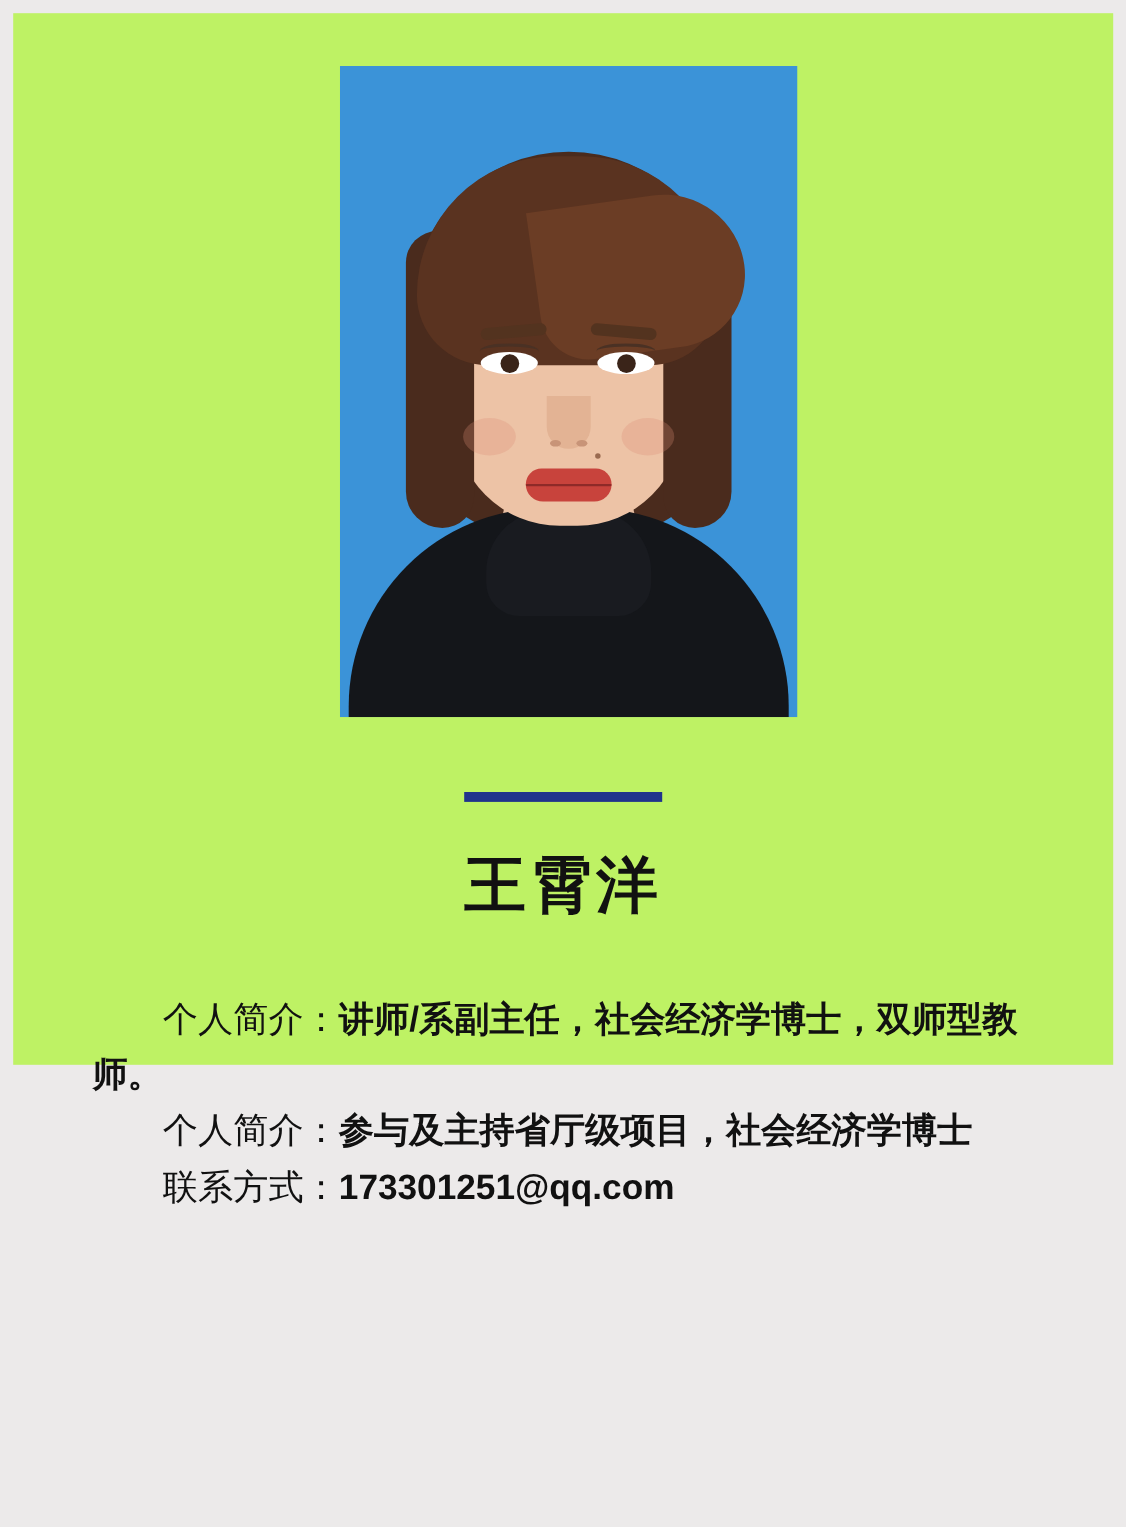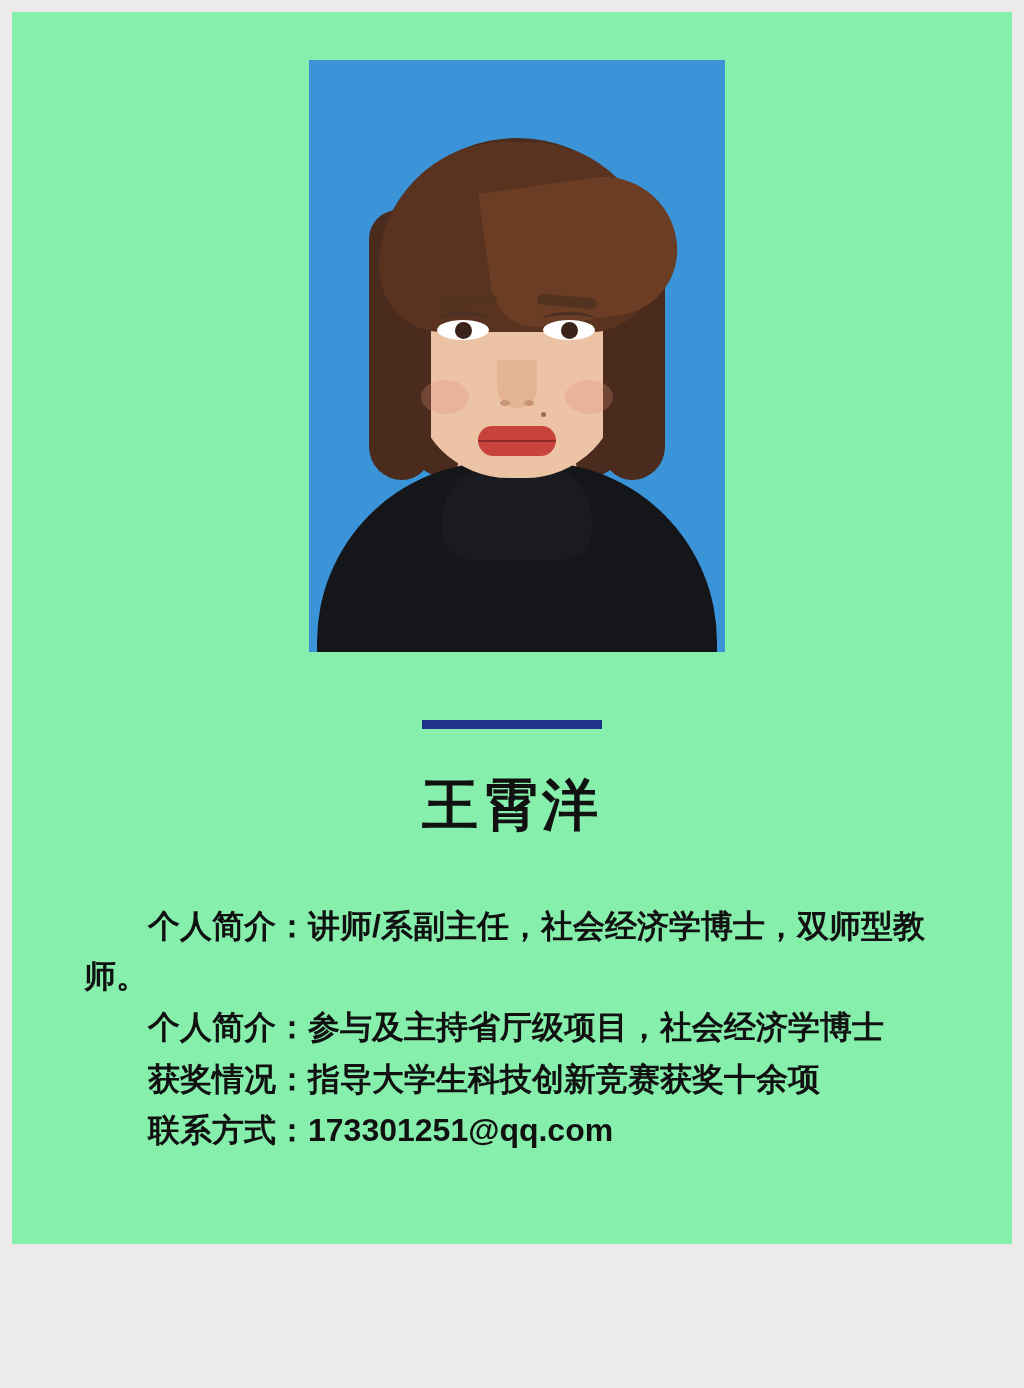--- a/index.html
+++ b/index.html
@@ -11,22 +11,22 @@
     height: 1388px;
     background: #eceaea;
     font-family: "Liberation Sans", sans-serif;
     overflow: hidden;
   }
   .page {
     position: absolute;
     left: 12px;
     top: 12px;
     width: 1000px;
-    height: 1232px;
-    background: #86efac;
+    height: 956px;
+    background: #bef264;
     box-sizing: border-box;
   }
   .photo-wrap {
     position: absolute;
     left: 297px;
     top: 48px;
     width: 416px;
     height: 592px;
     overflow: hidden;
   }
@@ -258,21 +258,21 @@
     top: 890px;
     font-size: 32px;
     line-height: 1.55;
     color: #111111;
     font-weight: bold;
   }
   .body-text p {
     margin: 0 0 2px 0;
     text-indent: 64px;
   }
-  .label { font-weight: bold; }
+  .label { font-weight: normal; }
 </style>
 </head>
 <body>
 
 <div class="page">
 
   <div class="photo-wrap">
     <div class="photo">
       <div class="hair-back"></div>
       <div class="neck"></div>
@@ -307,20 +307,17 @@
   <div class="name">王霄洋</div>
 
   <div class="body-text">
     <p>
       <span class="label">个人简介：</span><span>讲师/系副主任，社会经济学博士，双师型教师。</span>
     </p>
     <p>
       <span class="label">个人简介：</span><span>参与及主持省厅级项目，社会经济学博士</span>
     </p>
     <p>
-      <span class="label">获奖情况：</span><span>指导大学生科技创新竞赛获奖十余项</span>
-    </p>
-    <p>
       <span class="label">联系方式：</span><span>173301251@qq.com</span>
     </p>
   </div>
 
 </div>
 
 </body></html>

